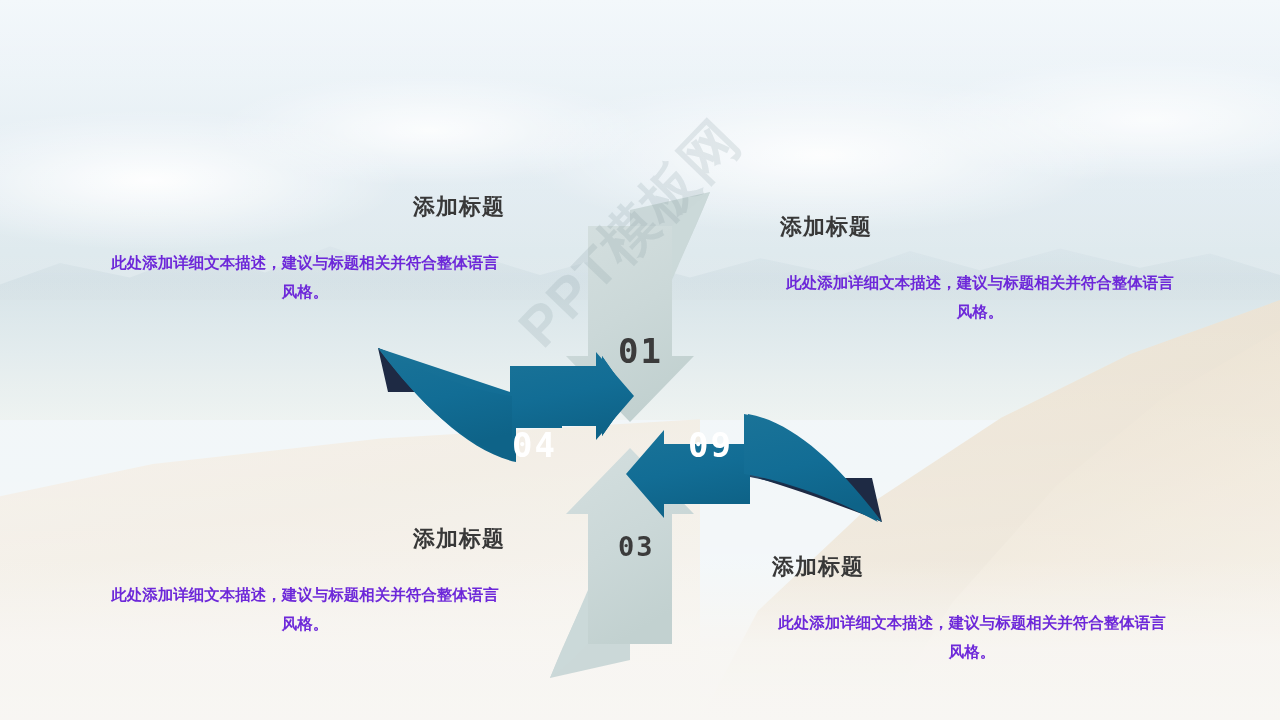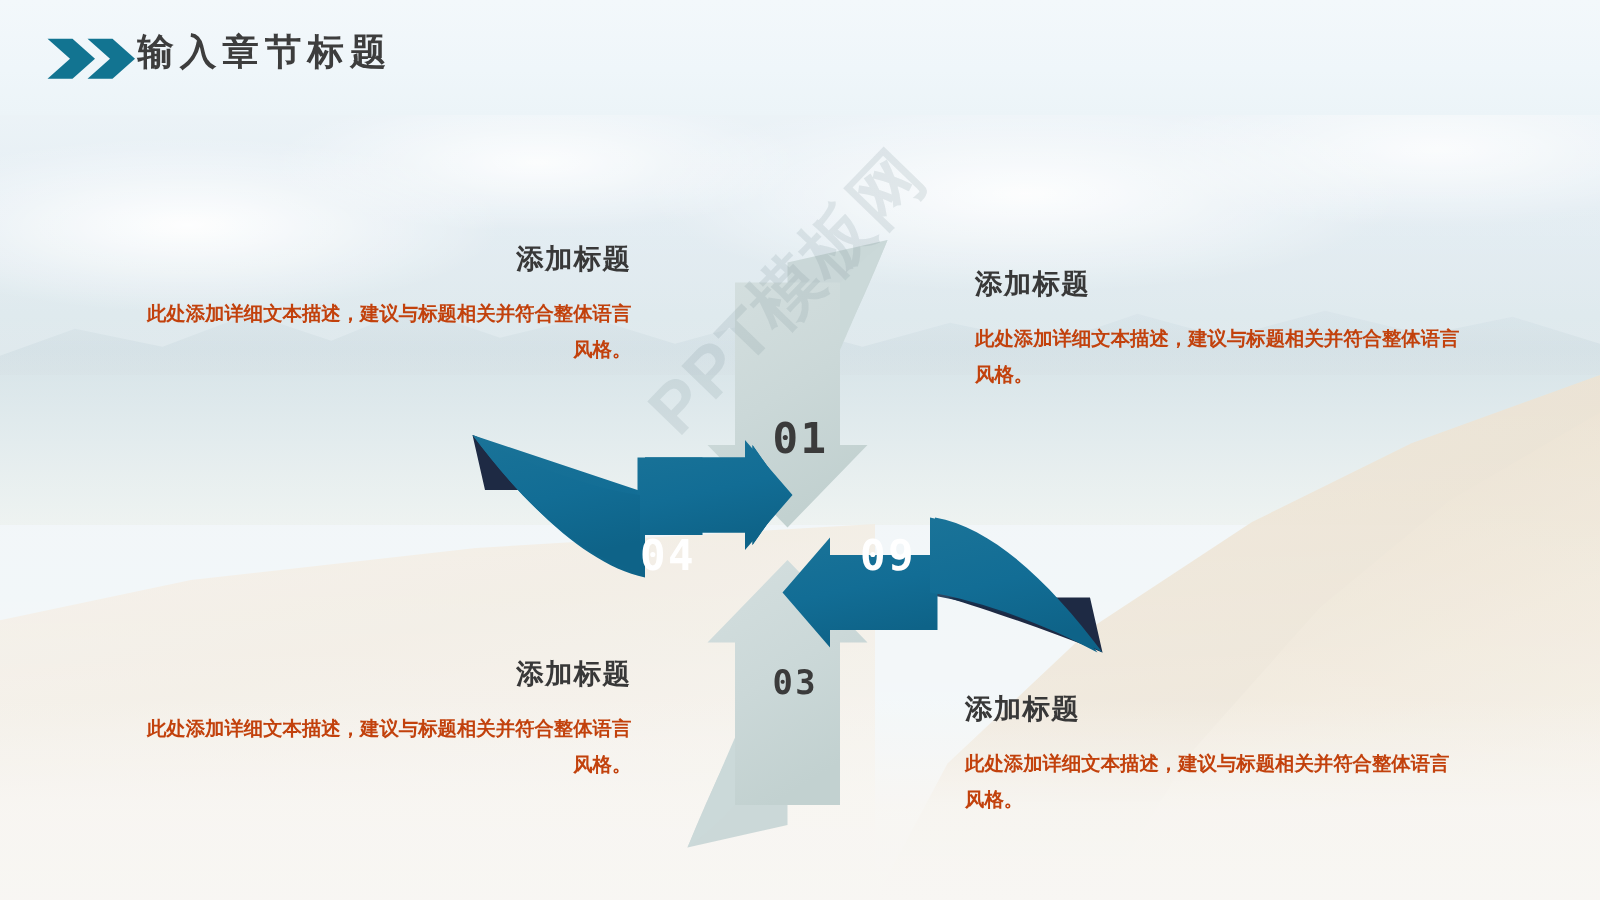--- a/index.html
+++ b/index.html
@@ -104,21 +104,21 @@
   .watermark {
     position:absolute; left:530px; top:300px;
     font-size:56px; font-weight:bold; color:rgba(120,140,150,.17);
     transform:rotate(-46deg); transform-origin:left center;
     letter-spacing:2px; white-space:nowrap; pointer-events:none;
   }
 
   
   .tb { position:absolute; width:400px; }
   .tb-title { font-size:22px; font-weight:bold; color:#383838; letter-spacing:1px; }
-  .tb-body  { font-size:15.5px; font-weight:bold; color:#c2410c; line-height:1.9; margin-top:15px; }
+  .tb-body  { font-size:15.5px; font-weight:bold; color:#6d28d9; line-height:1.9; margin-top:26px;text-align:center; }
 
   .tb-tl { left:105px; top:192px; text-align:right; }
   .tb-tr { left:780px; top:212px; text-align:left; }
   .tb-bl { left:105px; top:524px; text-align:right; }
   .tb-br { left:772px; top:552px; text-align:left; }
 </style>
 </head>
 <body>
 
 <div id="slide">
@@ -128,32 +128,20 @@
     <div class="bg-clouds"></div>
     <div class="bg-mtn"></div>
     <div class="bg-lake"></div>
     <div class="bg-dune-l"></div>
     <div class="bg-dune-r"></div>
     <div class="bg-dune-r2"></div>
     <div class="bg-foot"></div>
     <div class="bg-haze"></div>
   </div>
 
-  <div class="header">
-    <div class="header-bar"></div>
-
-    <div class="chev-wrap">
-      <svg width="76" height="38" viewBox="0 0 76 38">
-        <path d="M2 3 L22 3 L40 19 L22 35 L2 35 L20 19 Z" fill="#127491"></path>
-        <path d="M34 3 L54 3 L72 19 L54 35 L34 35 L52 19 Z" fill="#127491"></path>
-      </svg>
-    </div>
-
-    <div class="chev-title">输入章节标题</div>
-  </div>
 
   <div class="pinwheel">
     <svg viewBox="0 0 620 530">
       <defs>
         <linearGradient id="gTeal" x1="0" y1="0" x2="0.3" y2="1">
           <stop offset="0%" stop-color="#1a7398"></stop>
           <stop offset="55%" stop-color="#126d95"></stop>
           <stop offset="100%" stop-color="#0e6388"></stop>
         </linearGradient>
         <linearGradient id="gLight" x1="0" y1="0" x2="0.4" y2="1">

